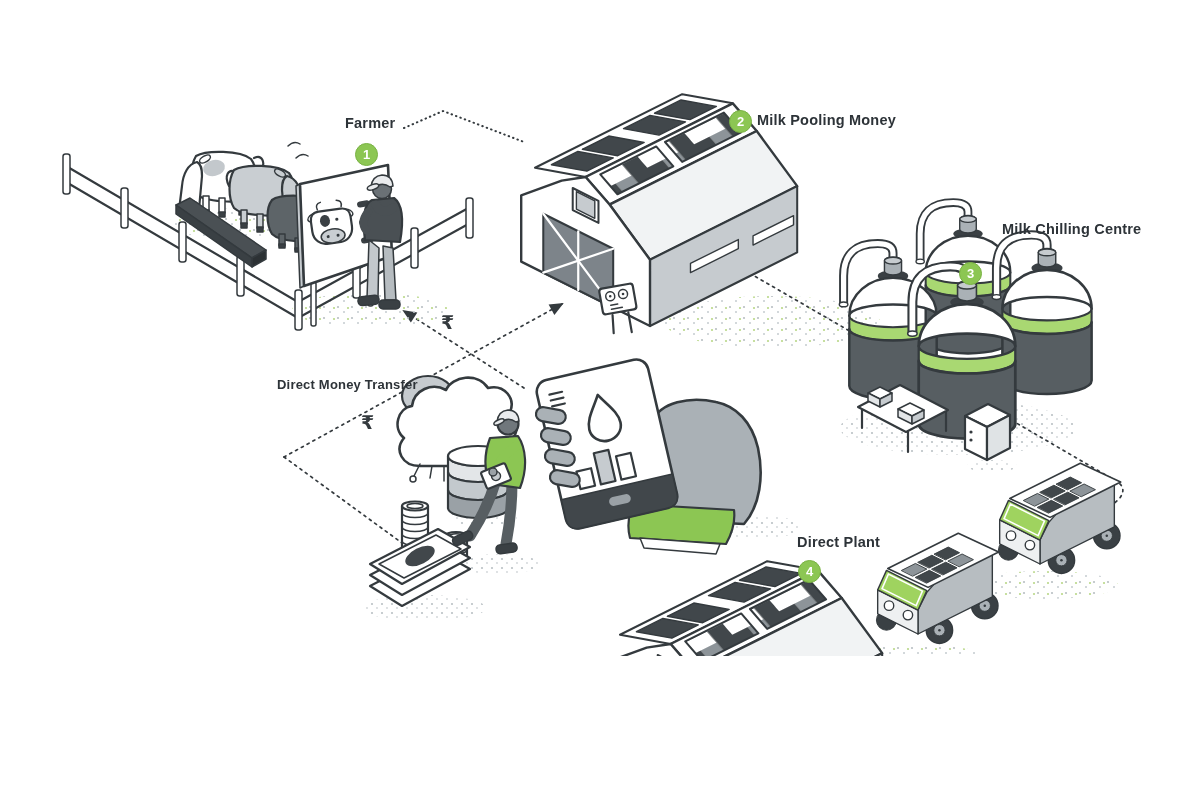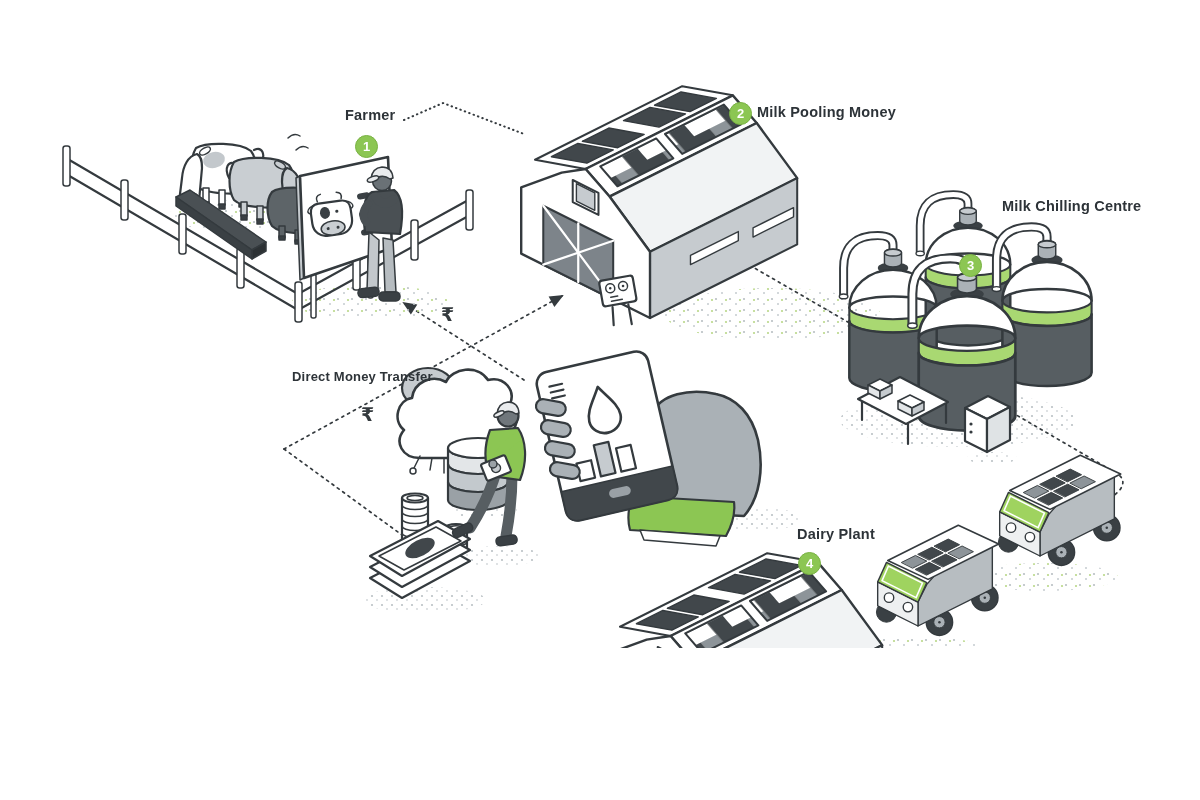--- a/index.html
+++ b/index.html
@@ -2,21 +2,21 @@
 <html style="--ink: #343a3e; --label: #2d3338; --green: #8cc653; --band_green: #a9d872; --gray_light: #e9ebed; --gray_mid: #c6cbcf; --gray: #9aa1a6; --gray_dark: #575e62; --charcoal: #3a4044; --panel: #41474b; --windshield: #9fd35f; --paper: #ffffff;"><head>
 <meta charset="utf-8">
 <style>
   :root{
     --ink:#343a3e; --label:#2d3338; --green:#8cc653; --band_green:#a9d872;
     --gray_light:#e9ebed; --gray_mid:#c6cbcf; --gray:#9aa1a6; --gray_dark:#575e62;
     --charcoal:#3a4044; --panel:#41474b; --windshield:#9fd35f; --paper:#ffffff;
   }
   html,body{margin:0;padding:0;background:#fff;}
   #stage{position:relative;width:1200px;height:648px;background:var(--paper);overflow:hidden;
-         font-family:"Liberation Sans",sans-serif;}
+         font-family:"Liberation Sans",sans-serif;margin-top:8px;}
   #art{position:absolute;inset:0;}
   .lbl{position:absolute;font-weight:700;color:var(--label);font-size:14.5px;letter-spacing:.2px;white-space:nowrap;}
   .lbl.small{font-size:13px;}
   .badge{position:absolute;width:23px;height:23px;border-radius:50%;background:var(--green);
          border:1.5px solid #79b243;color:#fff;display:flex;align-items:center;justify-content:center;
          font-size:13px;font-weight:700;box-sizing:border-box;}
   .rupee{position:absolute;font-family:"DejaVu Sans",sans-serif;font-weight:700;font-size:19px;color:var(--ink);}
   
   .o{stroke:var(--ink);stroke-width:2.2;stroke-linejoin:round;stroke-linecap:round;}
   .o1{stroke:var(--ink);stroke-width:1.5;stroke-linejoin:round;stroke-linecap:round;}
@@ -374,23 +374,23 @@
   </g>
 
   <g>
     <ellipse cx="848" cy="747" rx="108" ry="28" fill="url(#stipG)"></ellipse>
     <use href="#barn" transform="translate(735,785) scale(0.92)"></use>
   </g>
 </svg>
 
 <div class="lbl" style="left:345px;top:107px">Farmer</div>
 <div class="lbl" style="left:757px;top:104px">Milk Pooling Money</div>
-<div class="lbl" style="left:1002px;top:198px">Milk Chilling Centre</div>
-<div class="lbl" style="left:797px;top:526px">Dairy Plant</div>
-<div class="lbl small" style="left:292px;top:369px">Direct Money Transfer</div>
+<div class="lbl" style="left:1002px;top:213px">Milk Chilling Centre</div>
+<div class="lbl" style="left:797px;top:526px">Direct Plant</div>
+<div class="lbl small" style="left:277px;top:369px">Direct Money Transfer</div>
 
 <div class="badge" style="left:355px;top:135px">1</div>
 <div class="badge" style="left:729px;top:102px">2</div>
 <div class="badge" style="left:959px;top:254px">3</div>
 <div class="badge" style="left:798px;top:552px">4</div>
 
 <div class="rupee" style="left:441px;top:303px">₹</div>
 <div class="rupee" style="left:361px;top:403px">₹</div>
 
 </div>

